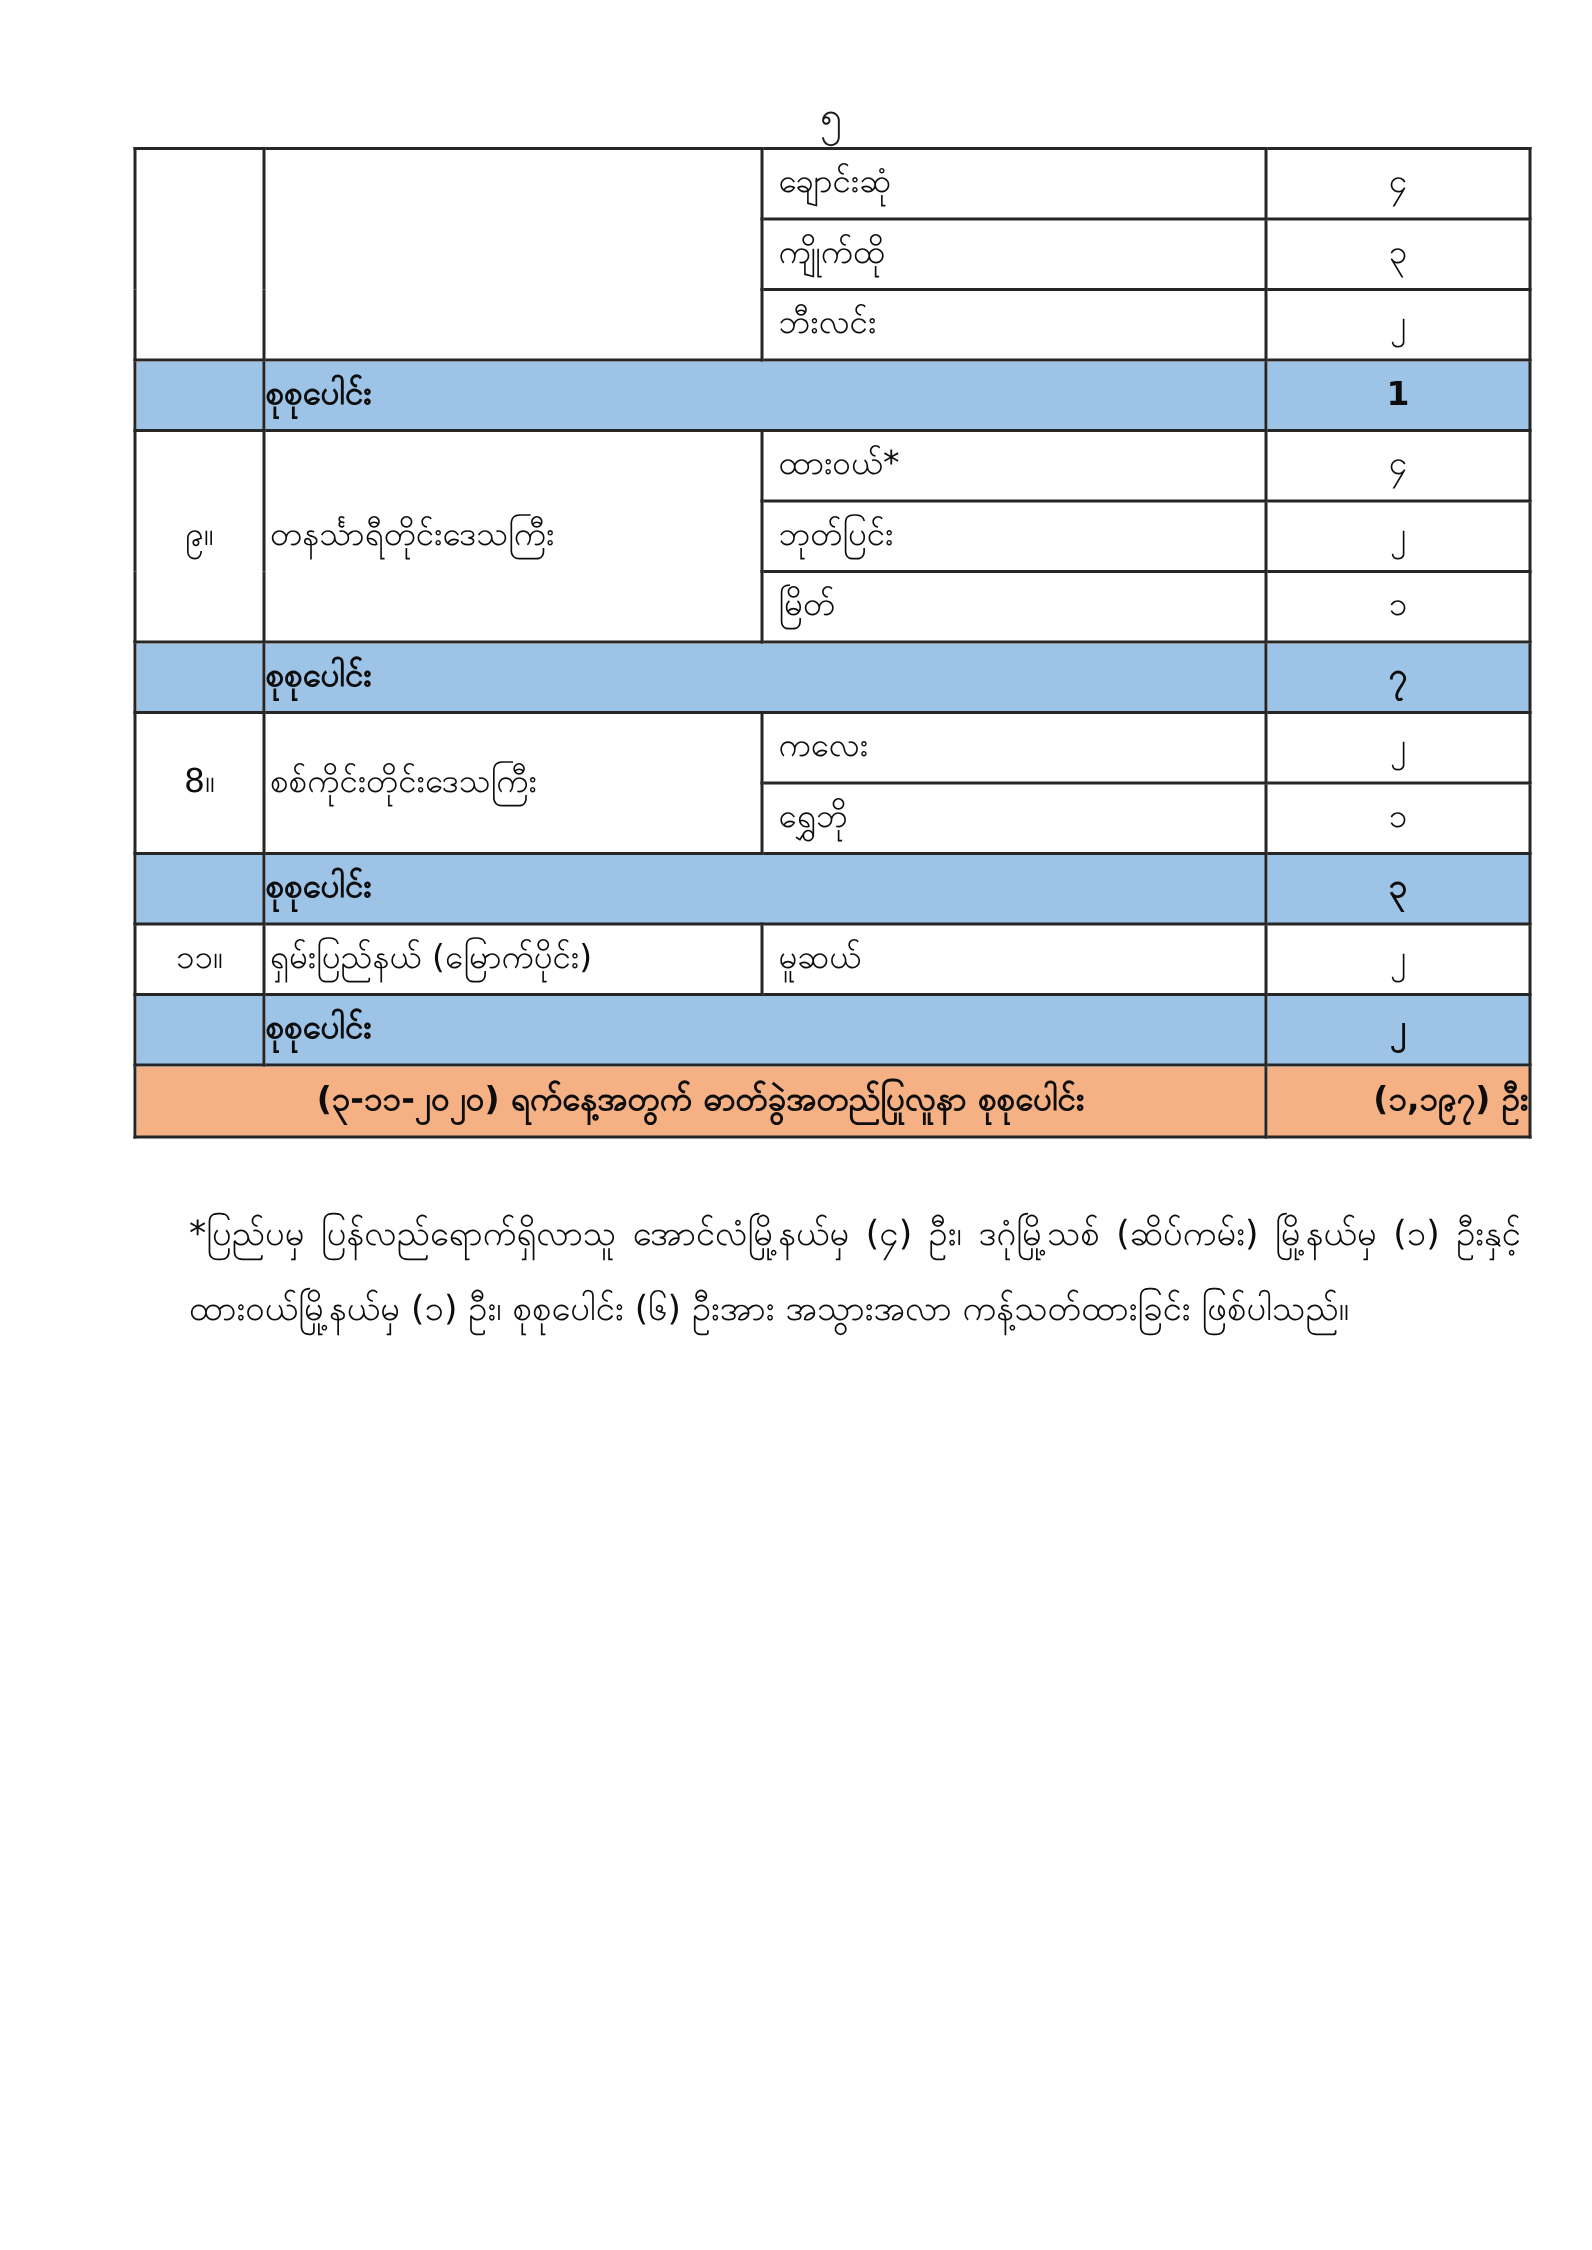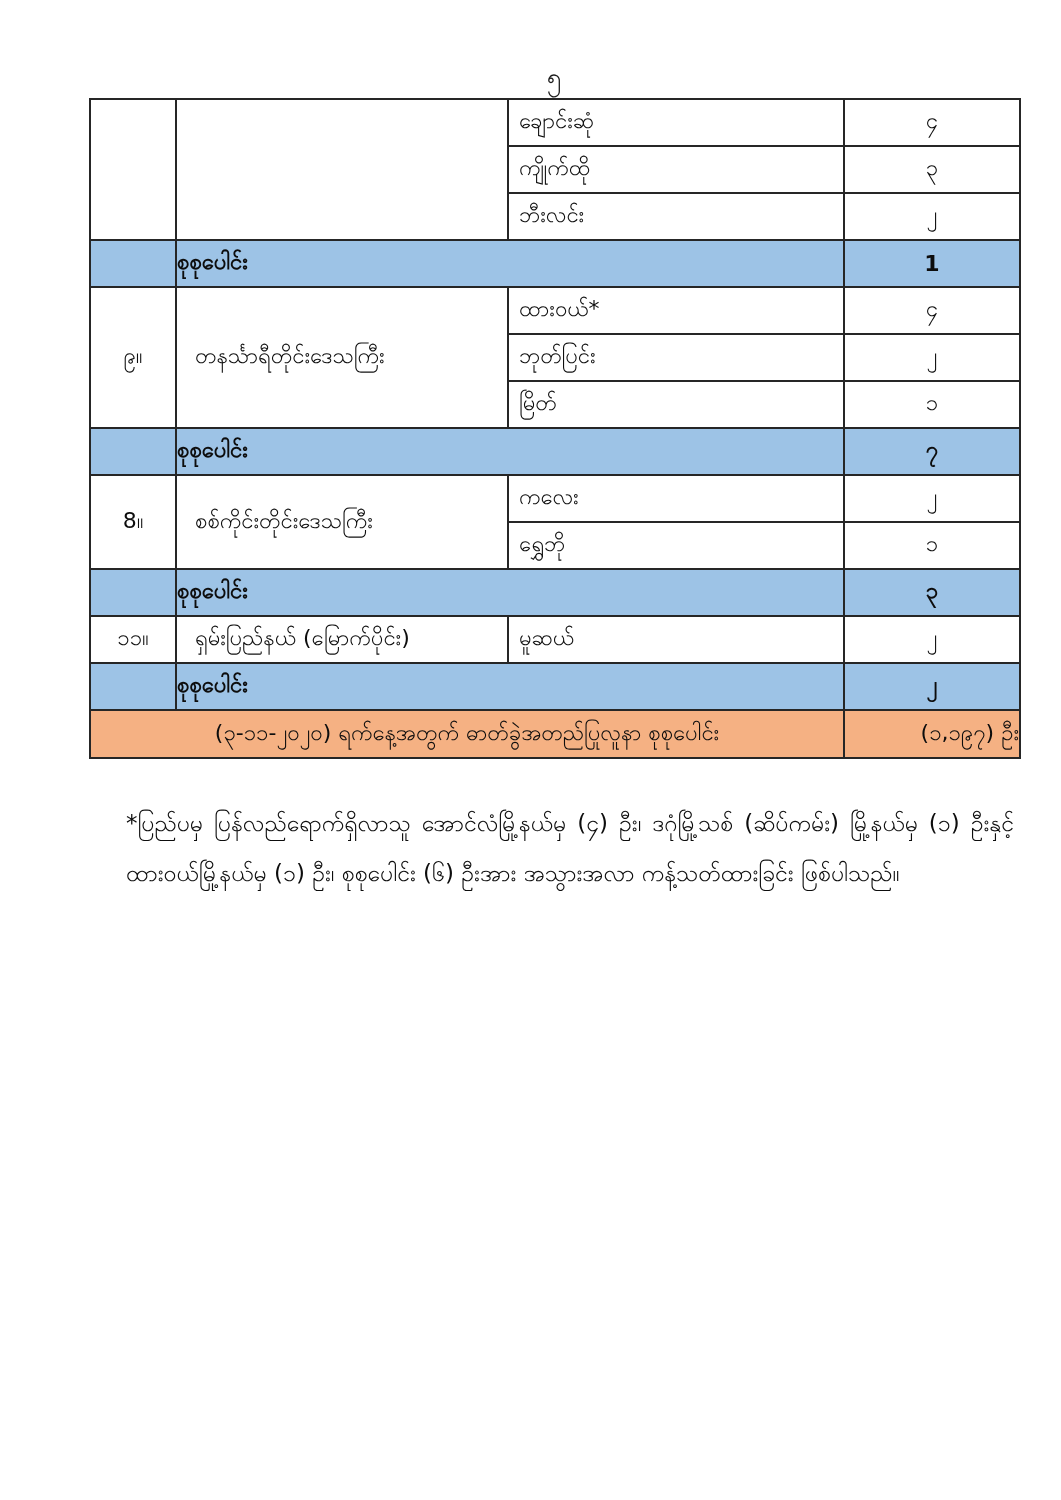--- a/index.html
+++ b/index.html
@@ -21,27 +21,27 @@
     position: absolute; top: 98px; left: 89px;
     width: 930px; border-collapse: collapse; table-layout: fixed;
   }
   table.report td {
     border: 2px solid #262626;
     font-size: 22px; color: #0d0d0d;
     height: 47px; vertical-align: middle;
     overflow: hidden;
   }
   td.num-col   { text-align: center; }
-  td.region-col{ text-align: left; padding-left: 18px; }
+  td.region-col{ text-align: left; padding-left: 3px; }
   td.town-col  { text-align: left; padding-left: 10px; }
   td.count-col { text-align: center; }
   tr.total-row td { background: #9DC3E6; font-weight: bold; }
   td.total-label { text-align: left; padding-right: 28px; font-size: 23px; }
   td.total-value { text-align: center; font-size: 23px; }
-  tr.grand-row td { background: #F5B183; font-weight: normal; height: 48px; }
+  tr.grand-row td { background: #F5B183; font-weight: bold; height: 48px; }
   td.grand-label { text-align: center; font-size: 23px; }
   td.grand-value { text-align: right; font-size: 23px; }
 
   .footnote {
     position: absolute; top: 798px; left: 126px; width: 888px;
     font-size: 23px; line-height: 50px; text-align: justify; color: #0d0d0d;
   }
   .note {
     position: absolute; top: 945px; left: 126px; width: 888px;
     display: flex; align-items: flex-start;

